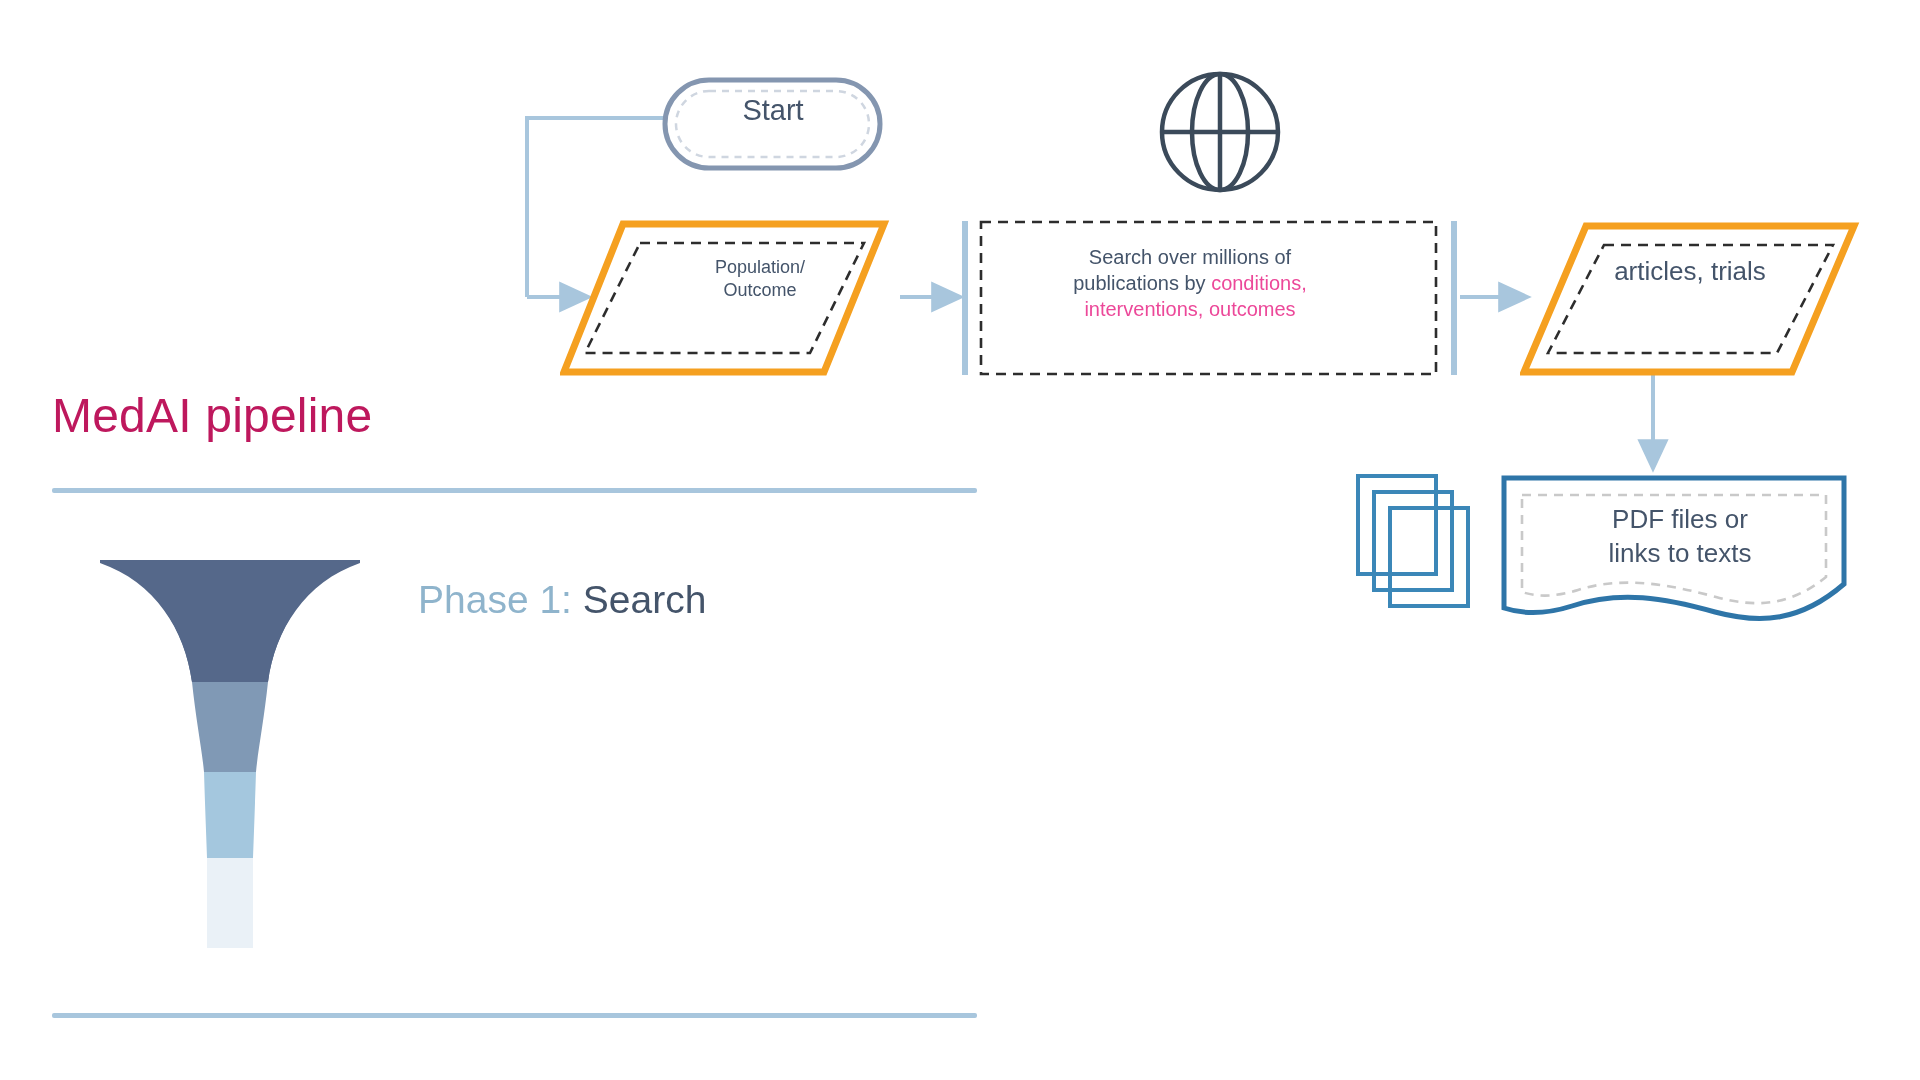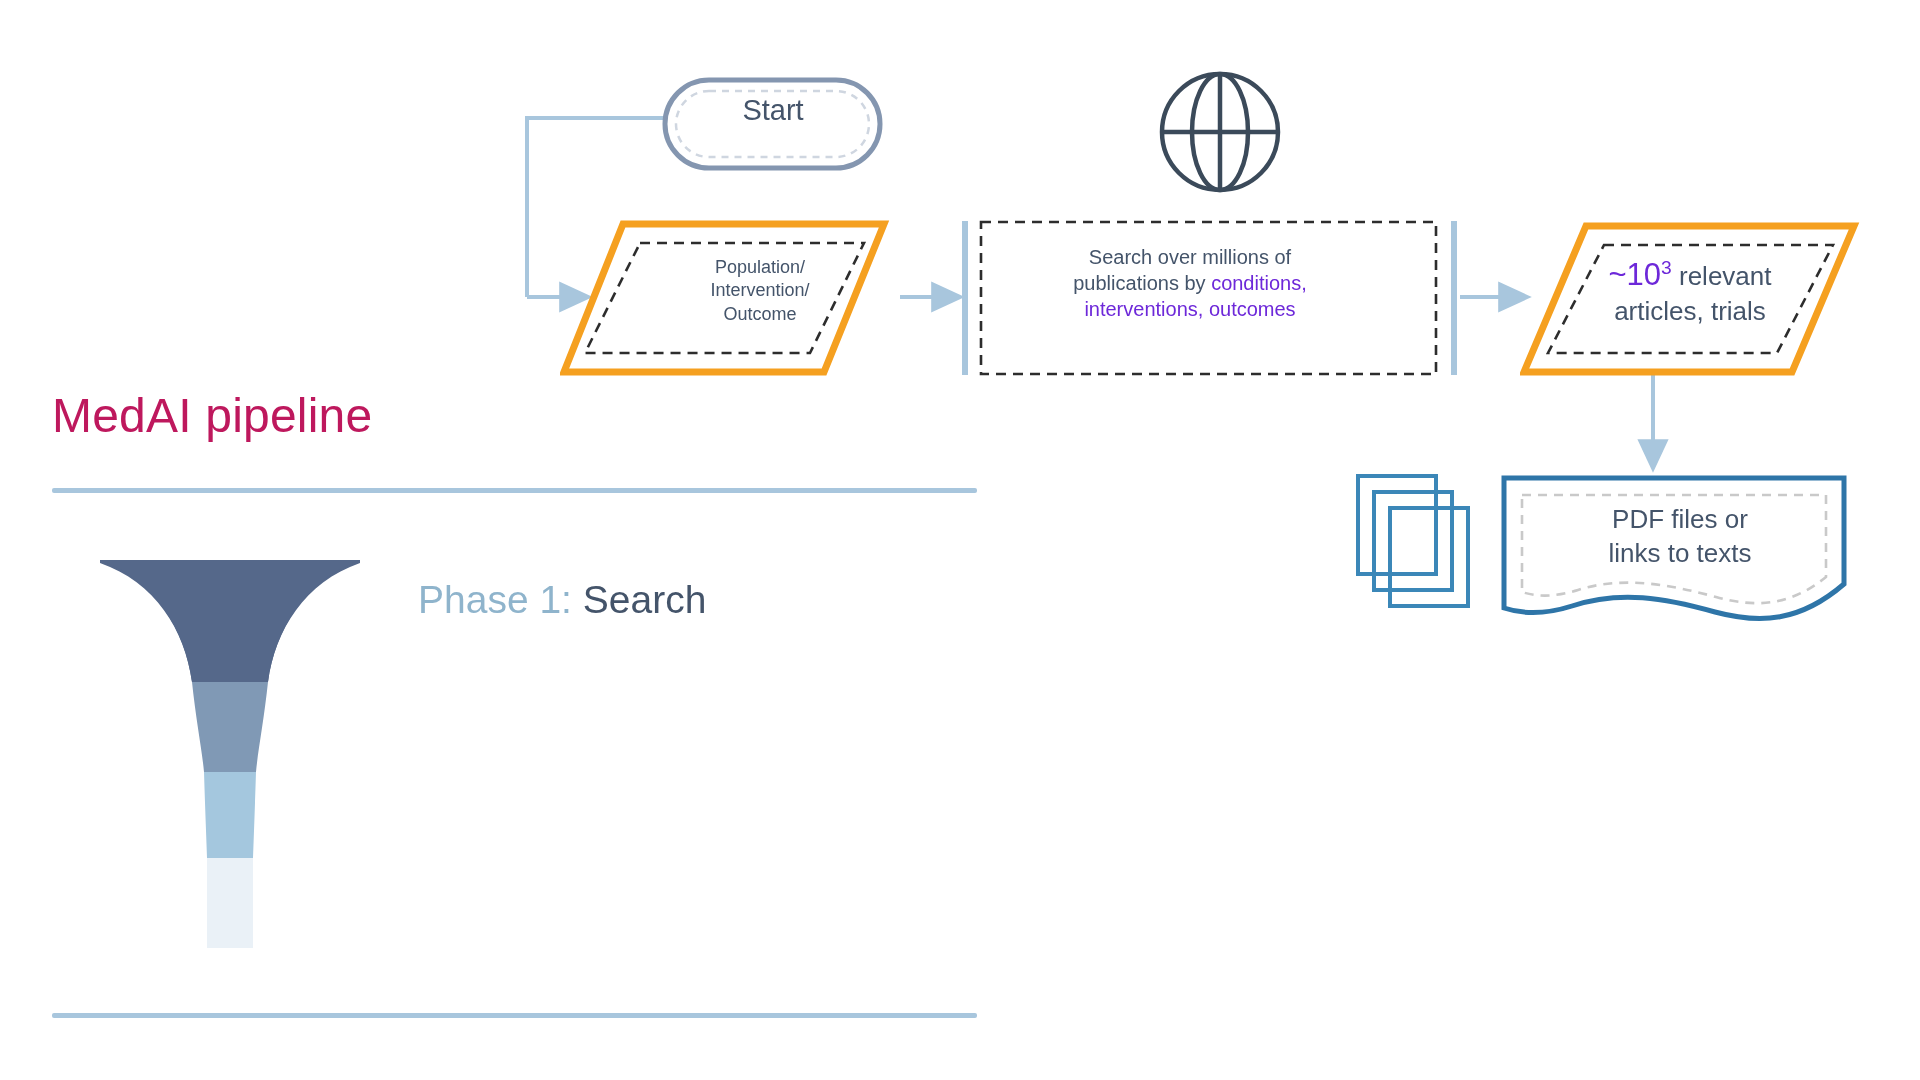--- a/index.html
+++ b/index.html
@@ -68,21 +68,21 @@
   #funnel { position: absolute; left: 90px; top: 560px; }
 
   
   .shape-text {
     position: absolute;
     text-align: center;
     line-height: 1.30;
     color: #44546a;
     pointer-events: none;
   }
-  .orange-txt { color: #6d28d9; }
+  .orange-txt { color: #ec4899; }
 
   #start-label {
     left: 668px; top: 92px; width: 210px;
     font-size: 29px;
   }
   #pico-label {
     left: 630px; top: 256px; width: 260px;
     font-size: 18px;
   }
   #search-label {
@@ -135,21 +135,20 @@
     <line x1="12" y1="70" x2="128" y2="70" stroke="#3b4a5a" stroke-width="4.5"></line>
     <ellipse cx="70" cy="70" rx="28" ry="58" fill="none" stroke="#3b4a5a" stroke-width="4.5"></ellipse>
   </svg>
 
   <svg width="330" height="160" style="position:absolute;left:560px;top:218px;">
     <polygon points="63,6 324,6 264,154 4,154" fill="#ffffff" stroke="#F5A020" stroke-width="7" stroke-linejoin="miter"></polygon>
     <polygon points="80,25 304,25 250,135 25,135" fill="none" stroke="#2d2d2d" stroke-width="2.6" stroke-dasharray="10 7"></polygon>
   </svg>
   <div class="shape-text" id="pico-label">
     <div>Population/</div>
-    <div>Intervention/</div>
     <div>Outcome</div>
   </div>
 
   <svg width="500" height="165" style="position:absolute;left:960px;top:215px;">
 
     <line x1="5" y1="6" x2="5" y2="160" stroke="#a8c6dd" stroke-width="6"></line>
 
     <line x1="494" y1="6" x2="494" y2="160" stroke="#a8c6dd" stroke-width="6"></line>
 
     <rect x="21" y="7" width="455" height="152" fill="#ffffff" stroke="#2d2d2d" stroke-width="2.6" stroke-dasharray="10 7"></rect>
@@ -158,21 +157,20 @@
     <div>Search over millions of</div>
     <div><span>publications by </span><span class="orange-txt">conditions,</span></div>
     <div class="orange-txt">interventions, outcomes</div>
   </div>
 
   <svg width="340" height="165" style="position:absolute;left:1520px;top:220px;">
     <polygon points="66,6 334,6 272,152 4,152" fill="#ffffff" stroke="#F5A020" stroke-width="7" stroke-linejoin="miter"></polygon>
     <polygon points="84,25 313,25 257,133 28,133" fill="none" stroke="#2d2d2d" stroke-width="2.6" stroke-dasharray="10 7"></polygon>
   </svg>
   <div class="shape-text" id="relevant-label">
-    <div><span class="orange-txt big-orange"><span>~10</span><sup>3</sup></span><span> relevant</span></div>
     <div>articles, trials</div>
   </div>
 
   <svg width="130" height="150" style="position:absolute;left:1352px;top:470px;">
     <rect x="6" y="6" width="78" height="98" fill="#ffffff" stroke="#3b87b8" stroke-width="4"></rect>
     <rect x="22" y="22" width="78" height="98" fill="none" stroke="#3b87b8" stroke-width="4"></rect>
     <rect x="38" y="38" width="78" height="98" fill="none" stroke="#3b87b8" stroke-width="4"></rect>
   </svg>
 
   <svg width="350" height="150" style="position:absolute;left:1500px;top:472px;">

